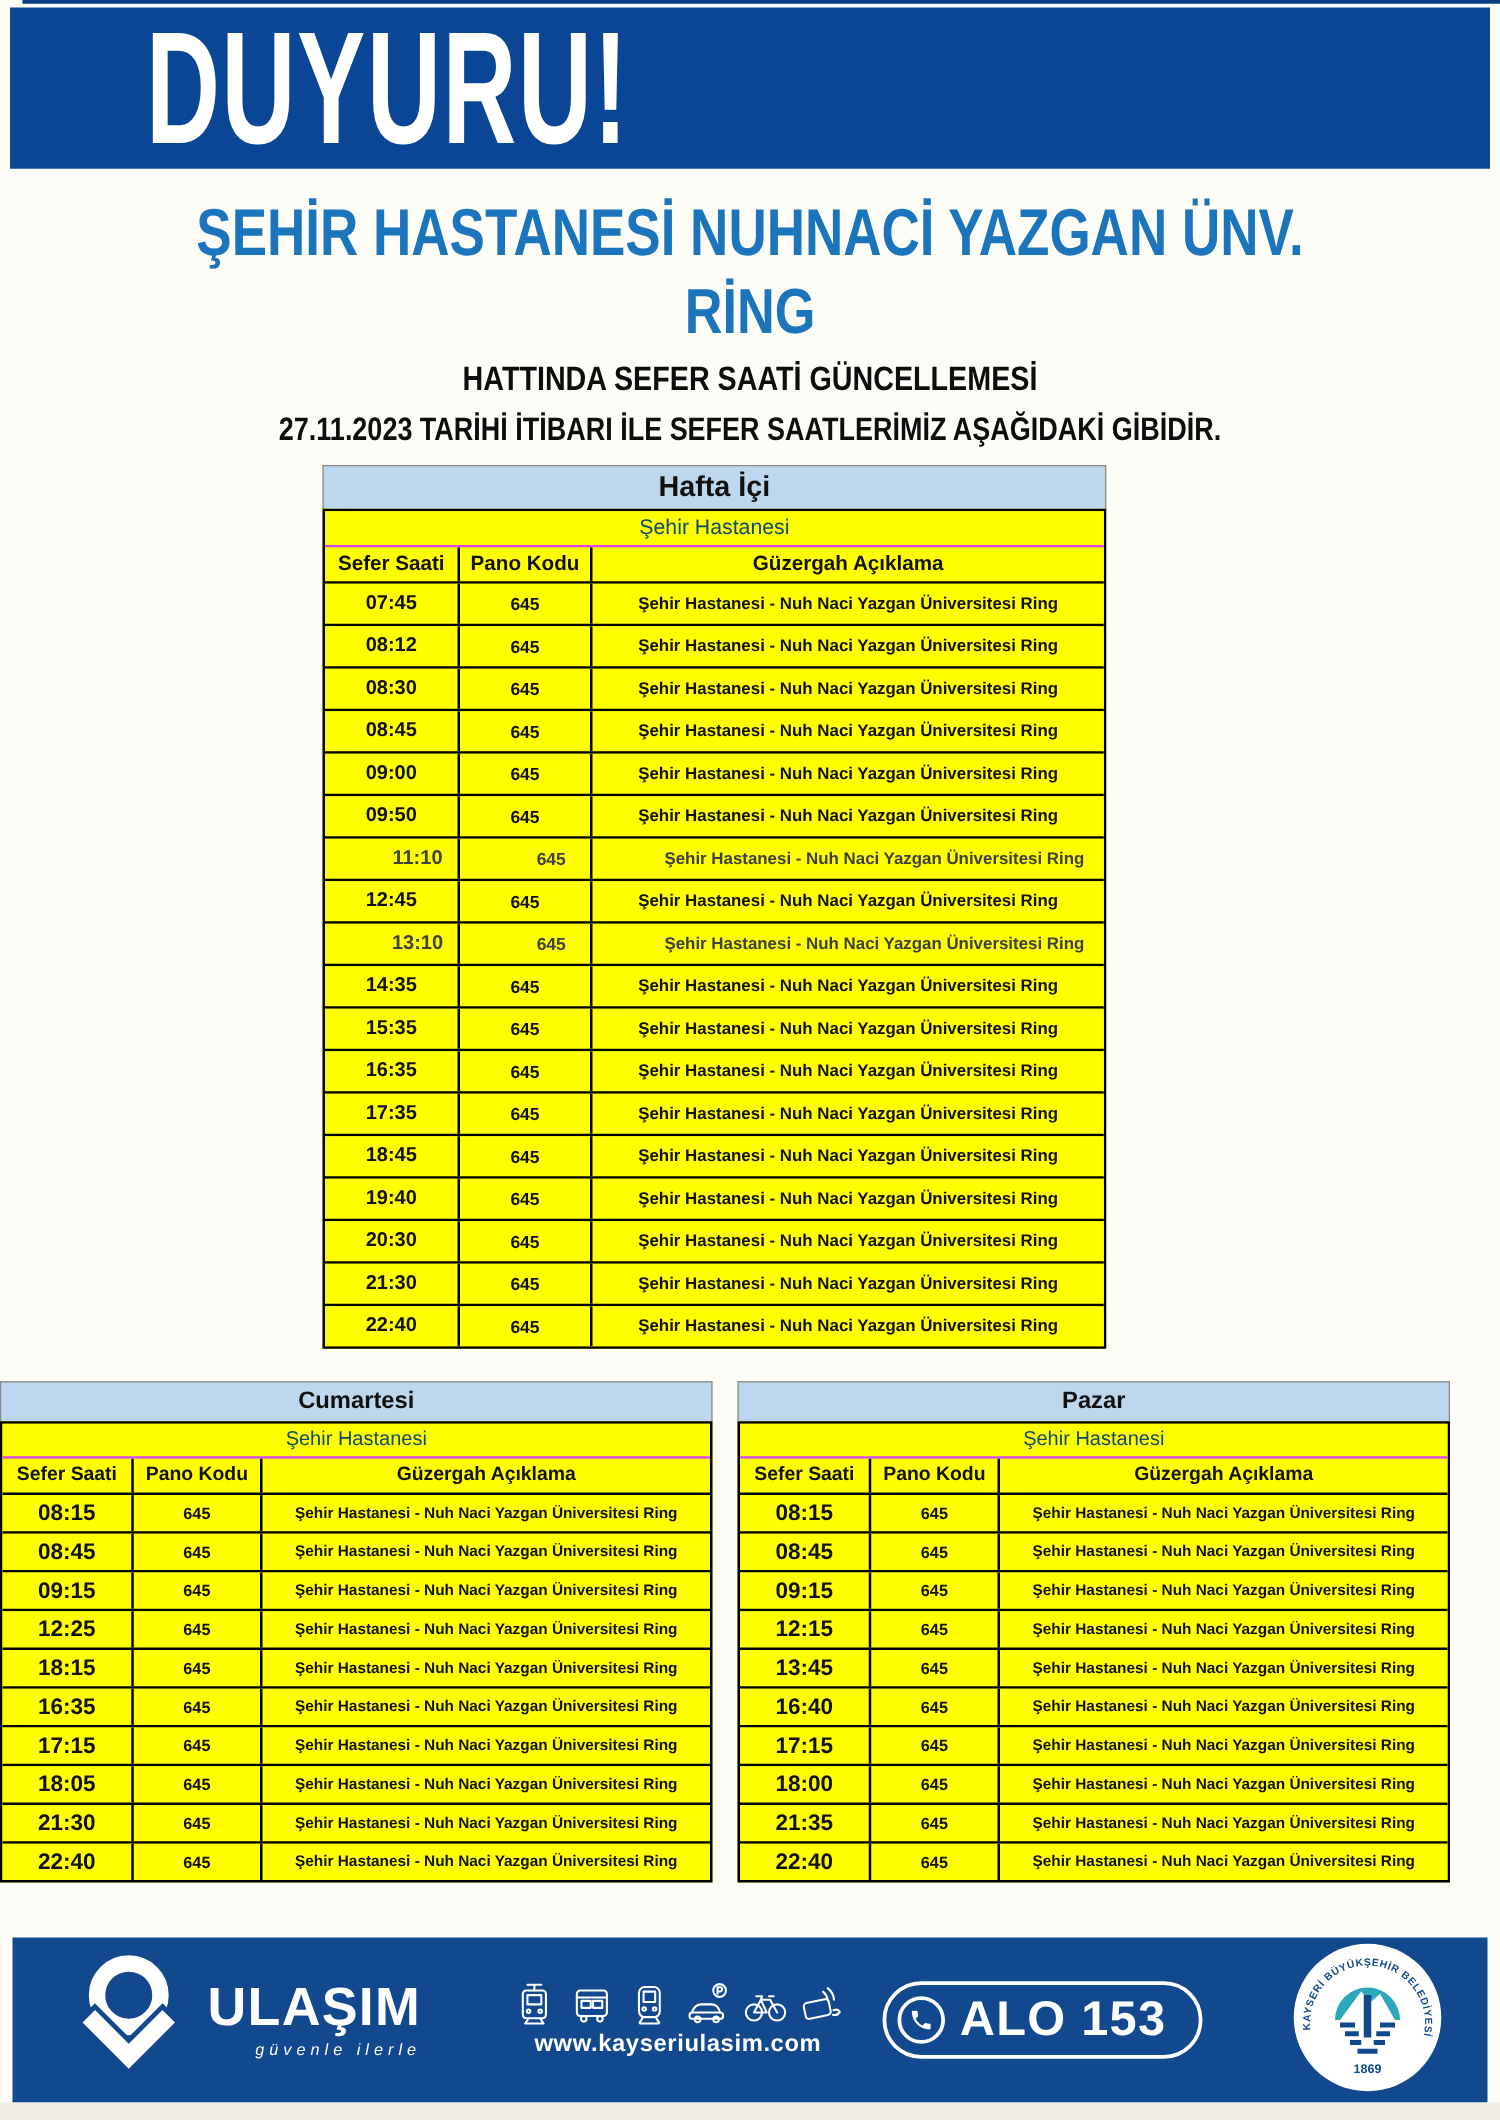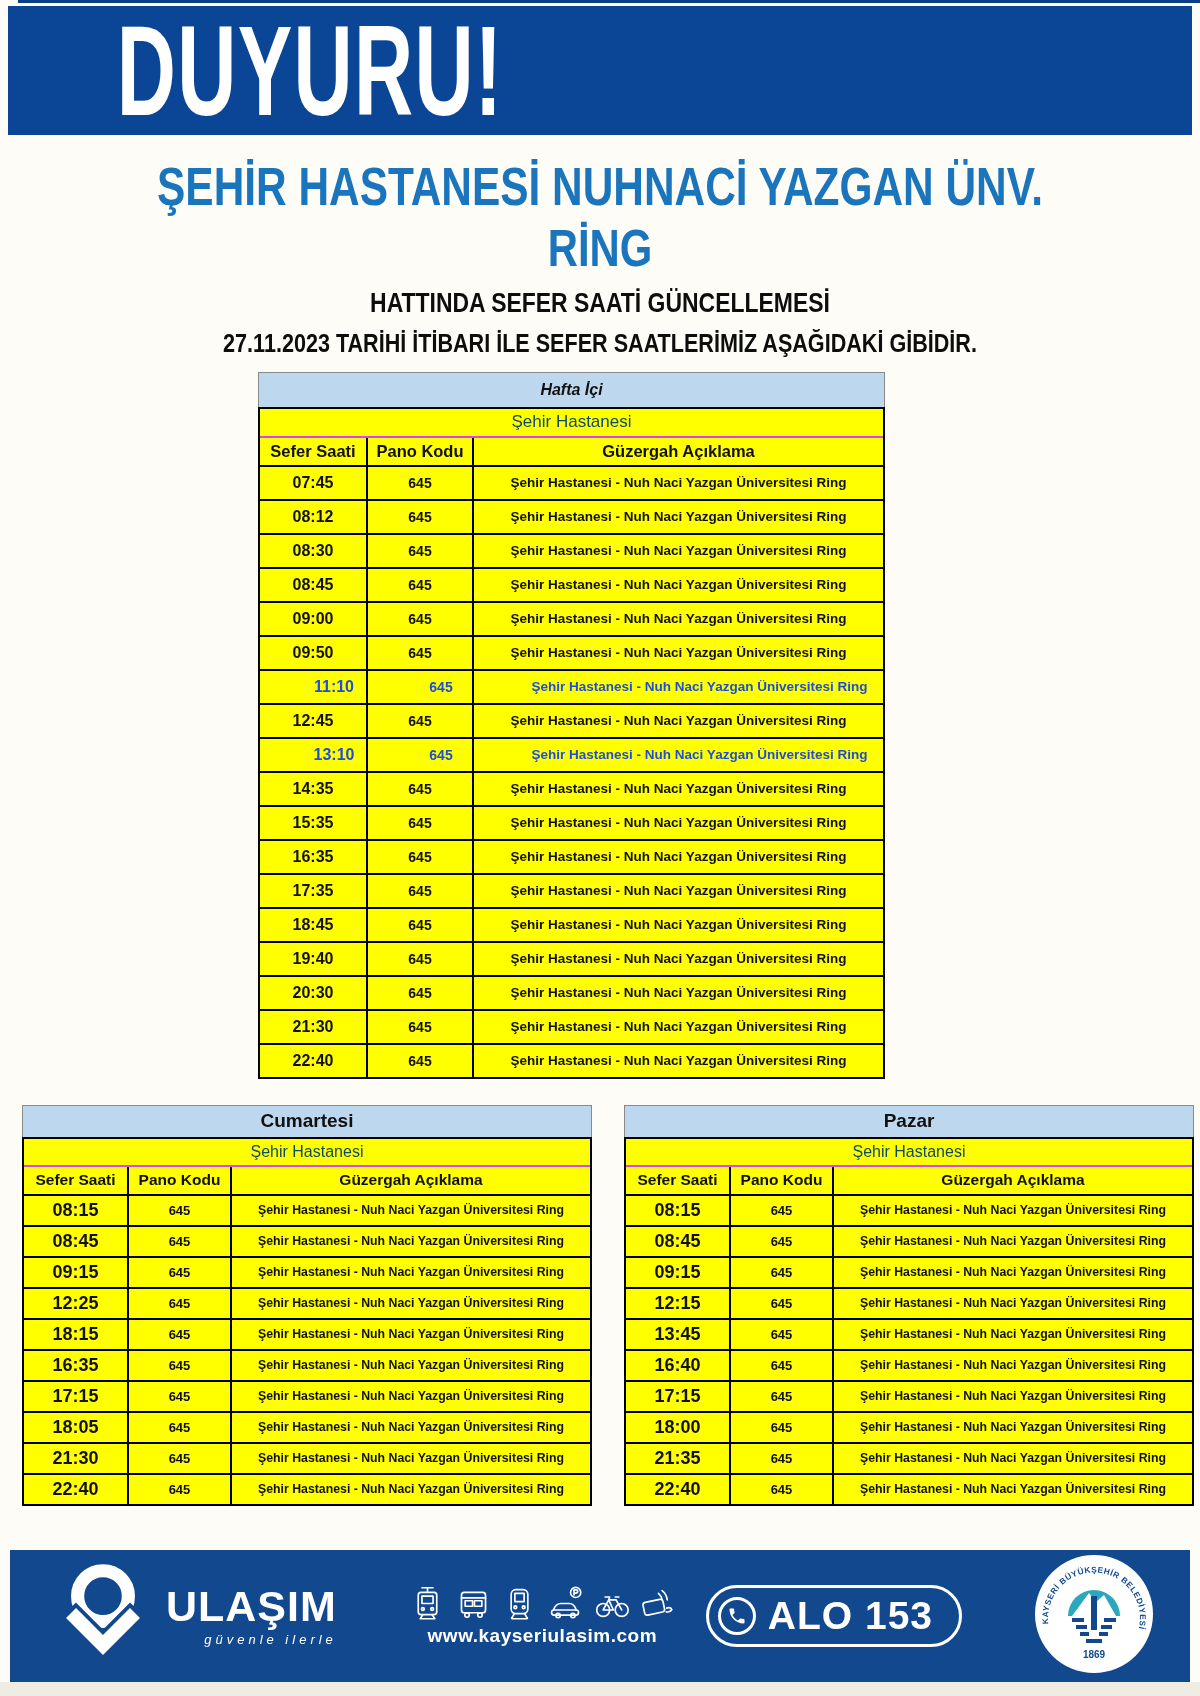--- a/index.html
+++ b/index.html
@@ -42,36 +42,36 @@
   .ybox{border:2px solid #000;}
   .station-band{
     background:#ffff00;border-bottom:2px solid #d946ef;
     display:flex;align-items:center;justify-content:center;font-weight:normal;color:#0c4a6e;
   }
   .hrow,.trow{display:grid;border-bottom:2px solid #000;background:#ffff00;}
   .tbody .trow:last-child{border-bottom:none;}
   .cell{display:flex;align-items:center;justify-content:center;
     font-weight:bold;color:#111;overflow:hidden;white-space:nowrap;}
   .cell + .cell{border-left:2px solid #000;}
-  .trow.red .cell{color:#1d4ed8;padding-left:42px;}
+  .trow.red .cell{color:#404040;padding-left:42px;}
 
   
   .wk{width:627px;margin:13px 0 0 258px;}
-  .wk .day-band{height:34px;font-size:16px;font-style:italic;}
+  .wk .day-band{height:34px;font-size:23px;}
   .wk .station-band{height:27px;font-size:17px;}
   .wk .hrow,.wk .trow{grid-template-columns:106px 106px 1fr;}
   .wk .hrow{height:27px;}
   .wk .hrow .cell{font-size:16.5px;}
   .wk .trow{height:32px;}
   .wk .c-time{font-size:16px;}
   .wk .c-code{font-size:14px;}
   .wk .c-route{font-size:13.5px;}
 
   
-  .bottom-tables{display:flex;margin-top:26px;padding-left:22px;gap:32px;}
+  .bottom-tables{display:flex;margin-top:26px;gap:20px;}
   .bt{width:570px;flex:0 0 570px;}
   .bt .day-band{height:31px;font-size:19px;}
   .bt .station-band{height:26px;font-size:16px;}
   .bt .hrow,.bt .trow{grid-template-columns:103px 103px 1fr;}
   .bt .hrow{height:27px;}
   .bt .hrow .cell{font-size:15.5px;}
   .bt .trow{height:29px;}
   .bt .c-time{font-size:18px;}
   .bt .c-code{font-size:13px;}
   .bt .c-route{font-size:12.3px;}

